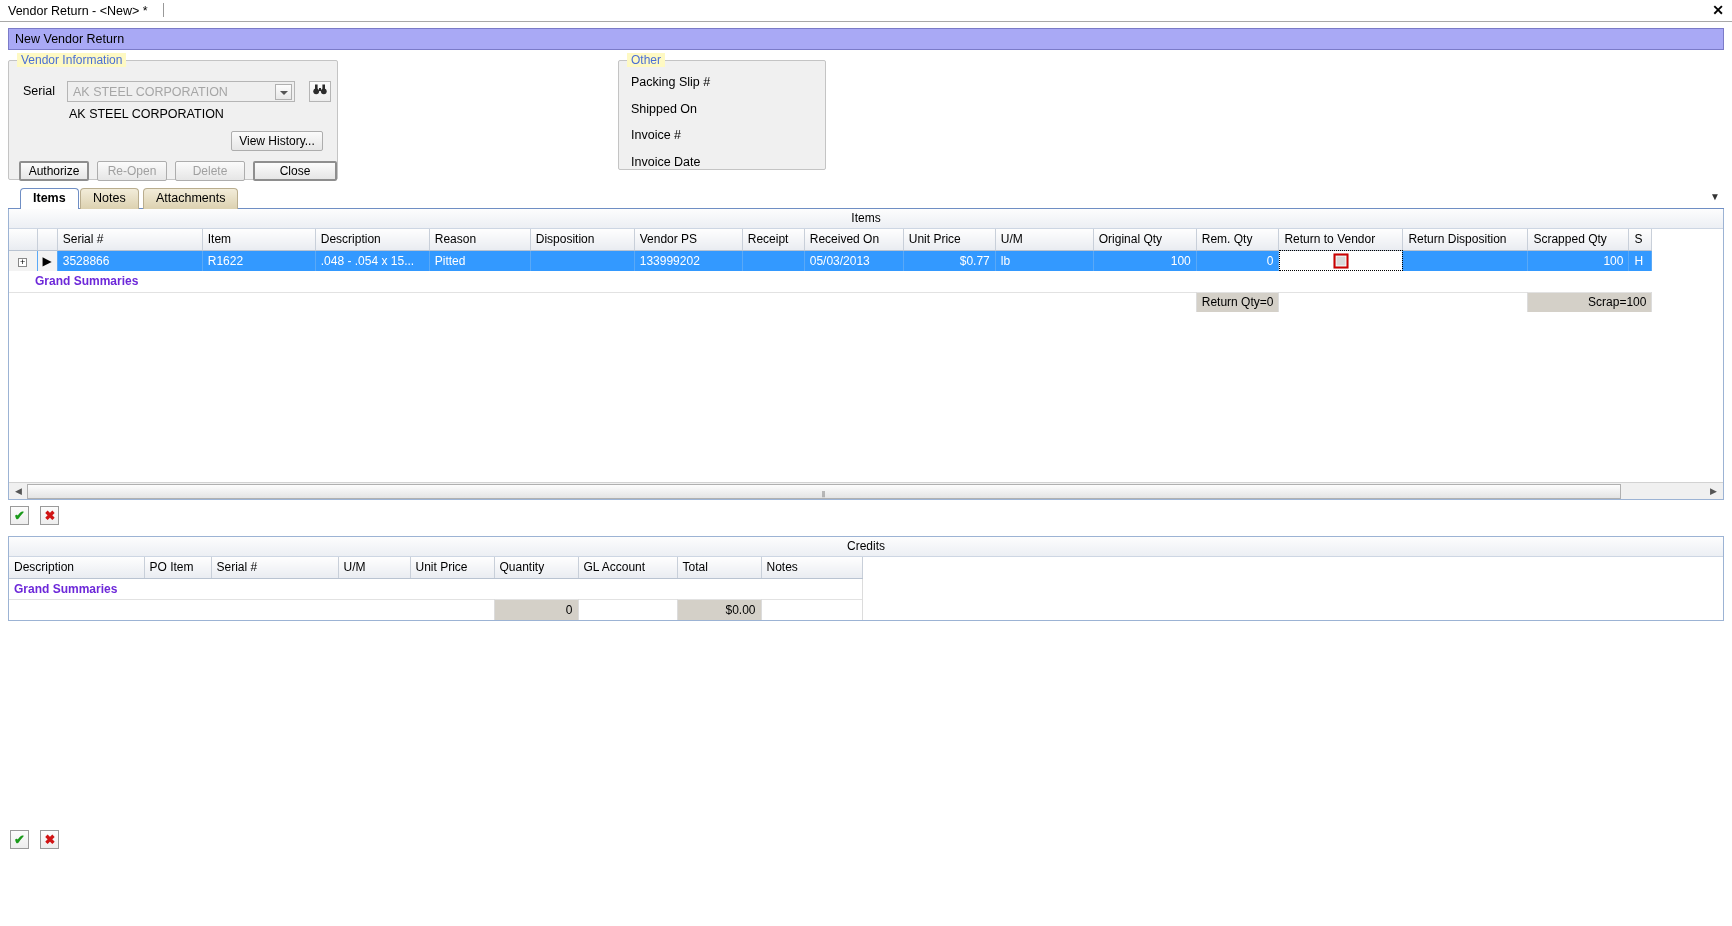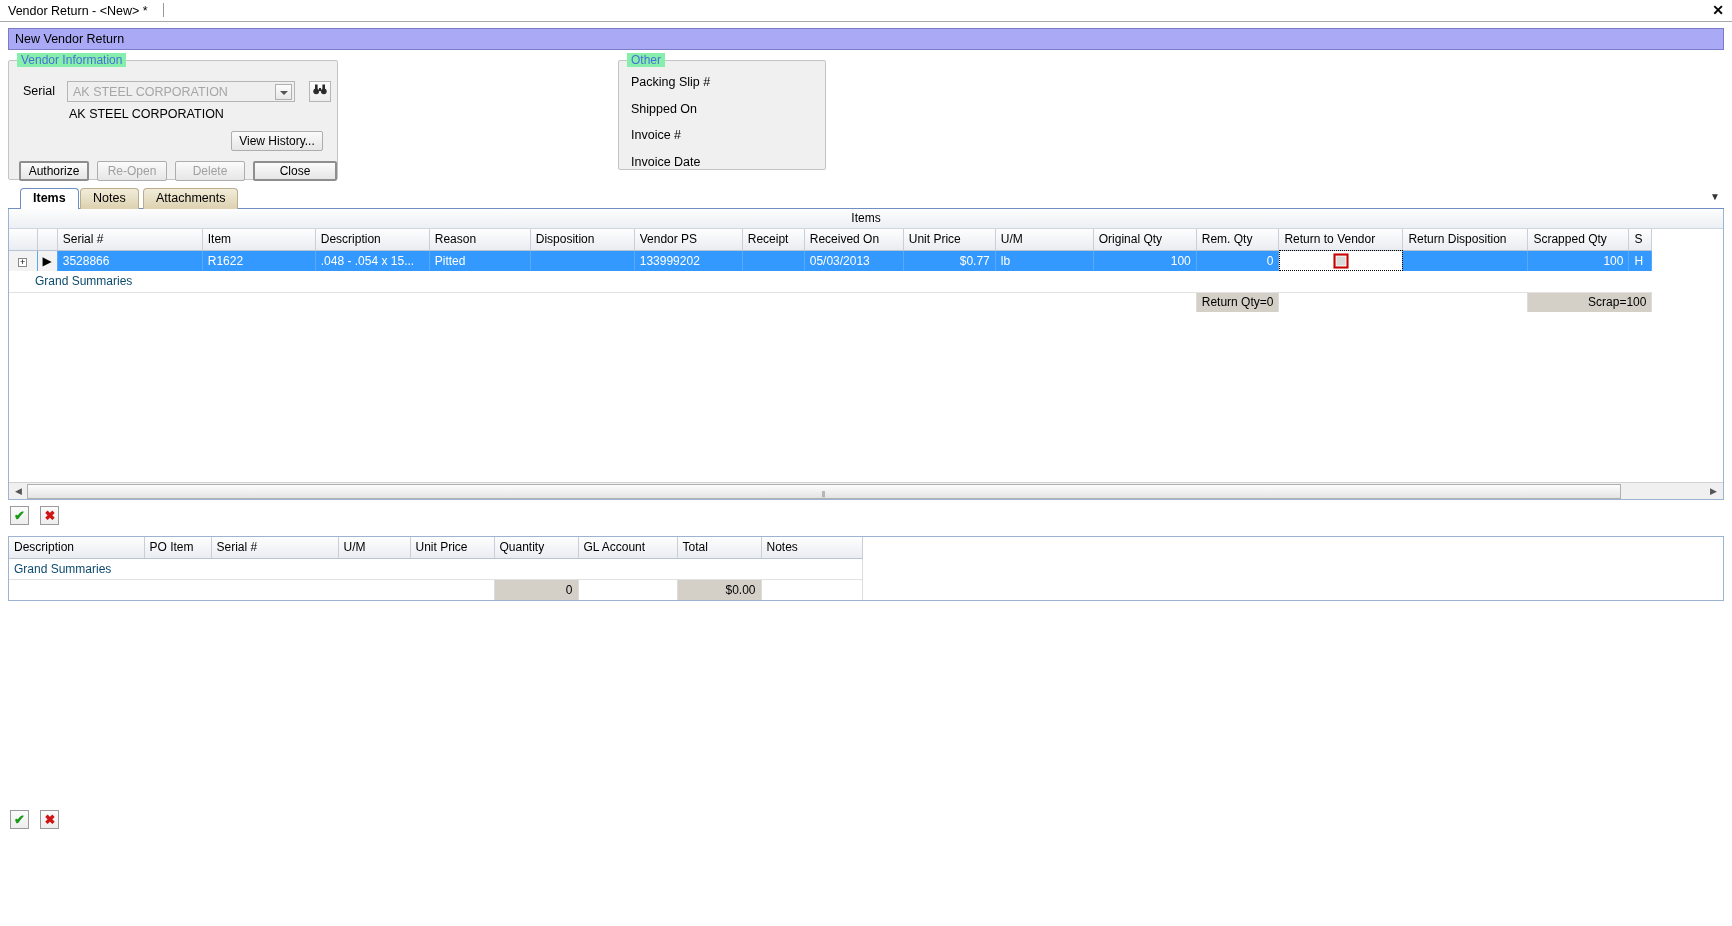--- a/index.html
+++ b/index.html
@@ -62,21 +62,21 @@
   }
   .groupbox {
     position: absolute;
     border: 1px solid #c4c4c4;
     background: #f0f0f0;
     border-radius: 2px;
   }
   .gb-title {
     position: absolute;
     top: -8px; left: 8px;
-    background: #86efac;
+    background: #fef9c3;
     padding: 0 4px;
     color: #4a6fd4;
     font-size: 12px;
   }
   #gb-vendor   { left: 0;    top: 0; width: 330px; height: 120px; }
   #gb-auth     { left: 338px;top: 0; width: 262px; height: 120px; }
   #gb-other    { left: 610px;top: 0; width: 208px; height: 110px; padding-left: 18px; }
 
   .lbl { font-size: 12.5px; color: #000; }
 
@@ -284,21 +284,22 @@
     background: #d9d9d9;
     box-shadow: inset 0 0 0 1px #fff;
   }
 
   
   tr.sumlabel td {
     background: #ffffff;
     border-right: none;
     font-size: 12px;
     padding: 2px 5px;
-    color: #0c4a6e;
+    color: #6d28d9;
+    font-weight: bold;
   }
   tr.sumvals td {
     background: #ffffff;
     border-right: 1px solid #dcdcdc;
     border-top: 1px solid #e2e2e2;
     height: 20px;
     font-size: 12px;
     padding: 2px 5px;
   }
   td.sumcell {
@@ -537,20 +538,21 @@
     </div>
   </div>
 </div>
 
 <div class="icon-row">
   <span class="ic check">✔</span>
   <span class="ic cross">✖</span>
 </div>
 
 <div class="credits-wrap">
+  <div class="grid-caption">Credits</div>
 
   <table class="credits">
     <colgroup>
       <col style="width:135px">
         <col style="width:67px">
         <col style="width:127px">
       <col style="width:72px">
         <col style="width:84px">
         <col style="width:84px">
       <col style="width:99px">

